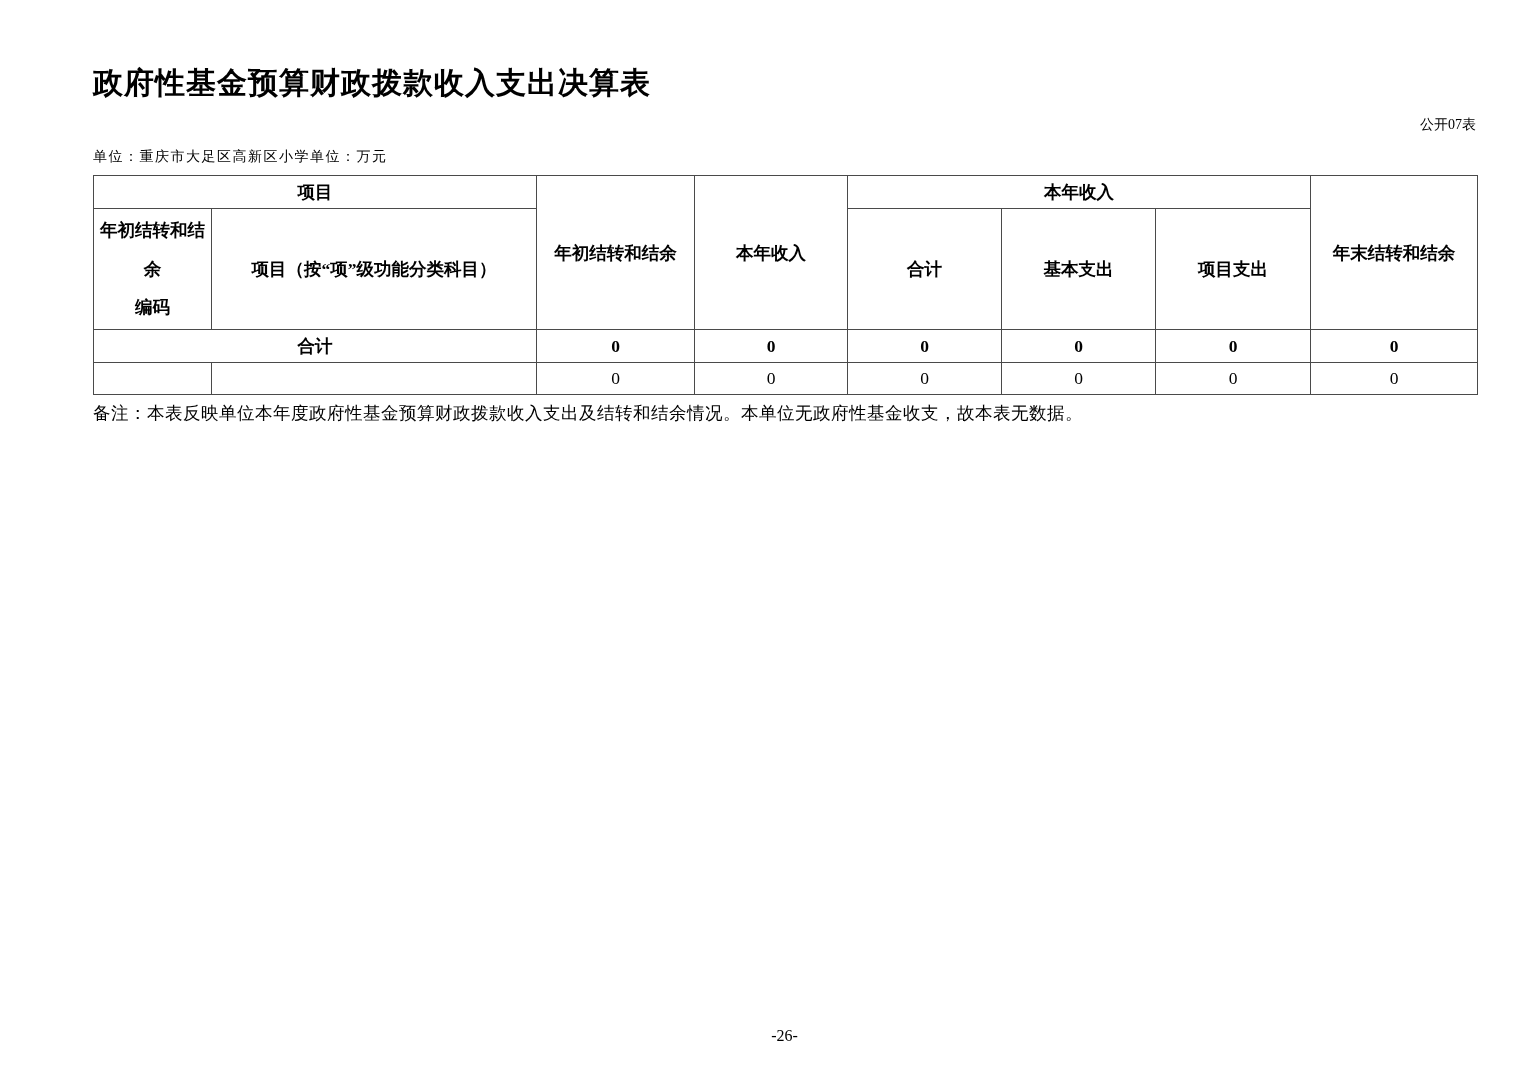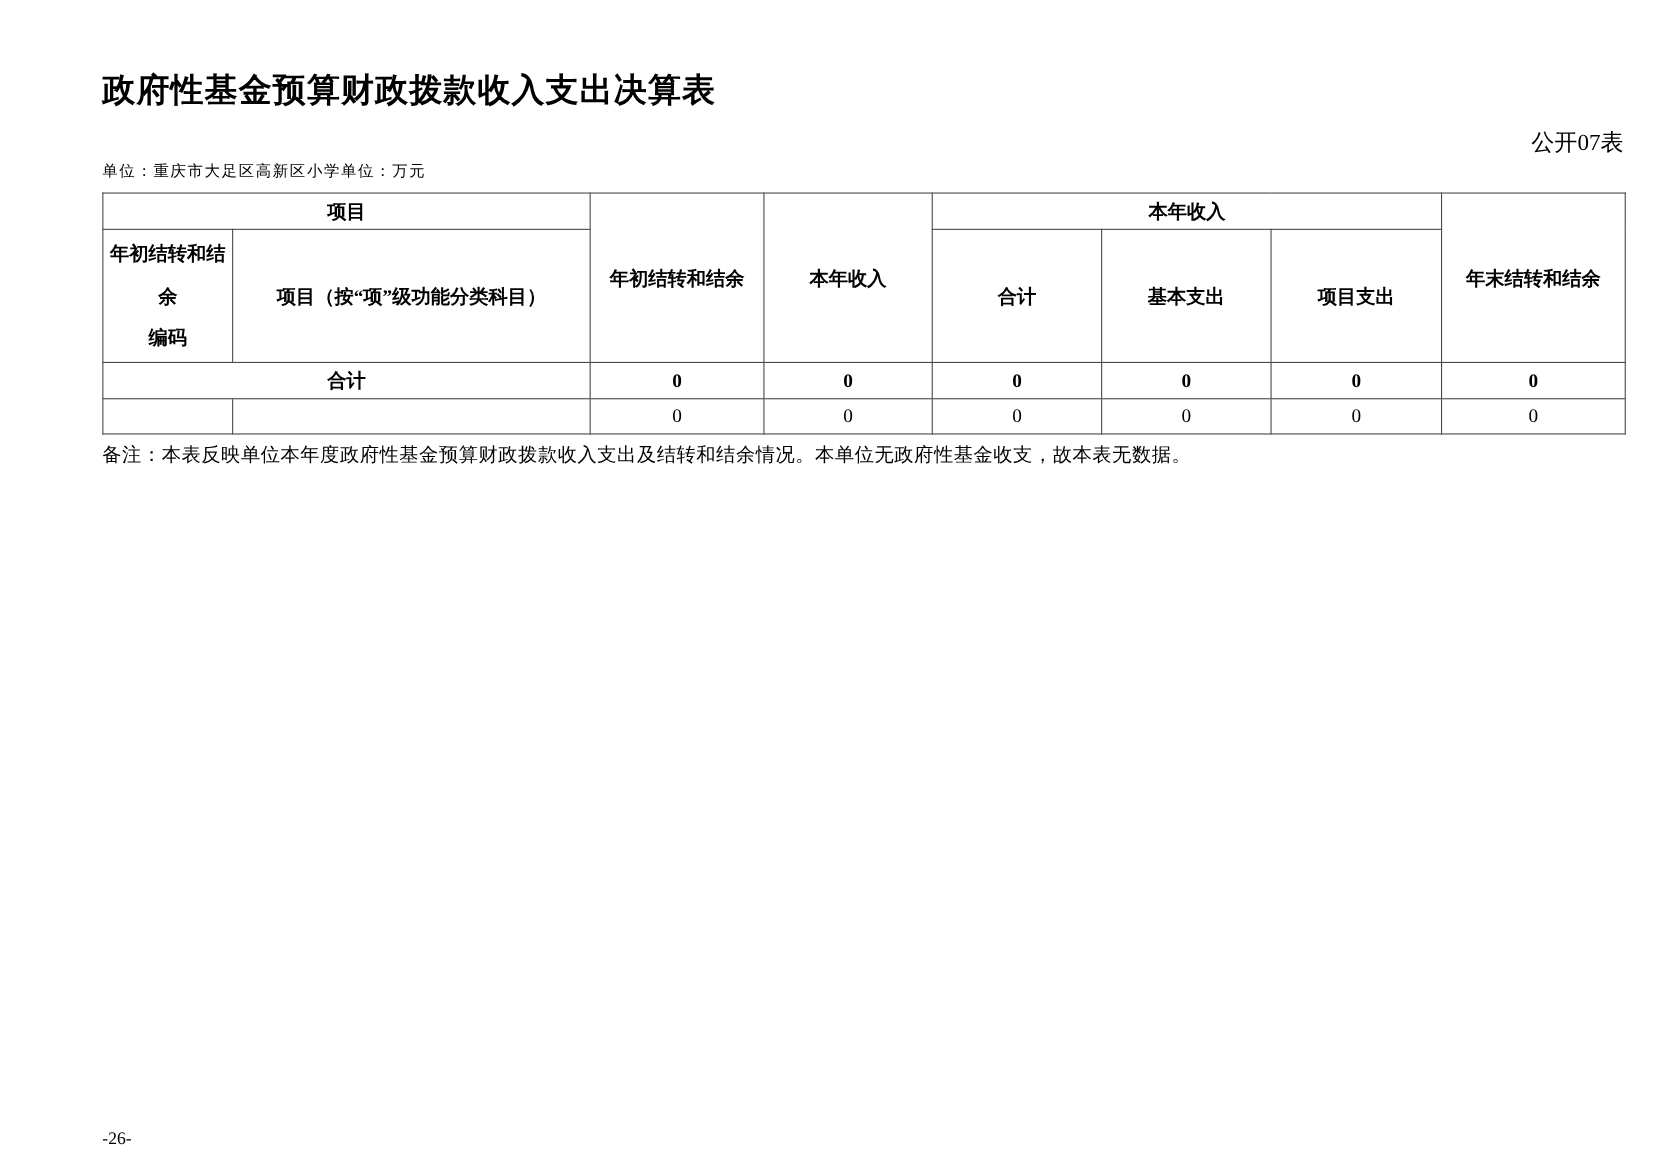--- a/index.html
+++ b/index.html
@@ -26,21 +26,21 @@
     font-weight: bold;
     letter-spacing: 1px;
     line-height: 1.15;
   }
   .form-code {
     position: absolute;
     top: 117px;
     left: 93px;
     width: 1383px;
     text-align: right;
-    font-size: 21px;
+    font-size: 14px;
     line-height: 1.2;
   }
   .unit-line {
     position: absolute;
     top: 149px;
     left: 93px;
     font-size: 14px;
     letter-spacing: 1.5px;
     line-height: 1.2;
   }
@@ -79,20 +79,21 @@
     width: 1383px;
     font-size: 17.5px;
     letter-spacing: 0.5px;
     line-height: 1.3;
   }
   .page-number {
     position: absolute;
     top: 1027px;
     left: 93px;
     width: 1383px;
+    text-align: center;
     font-size: 16px;
   }
 </style>
 </head>
 <body>
 
 <div>
 
   <h1 class="page-title">政府性基金预算财政拨款收入支出决算表</h1>
 

